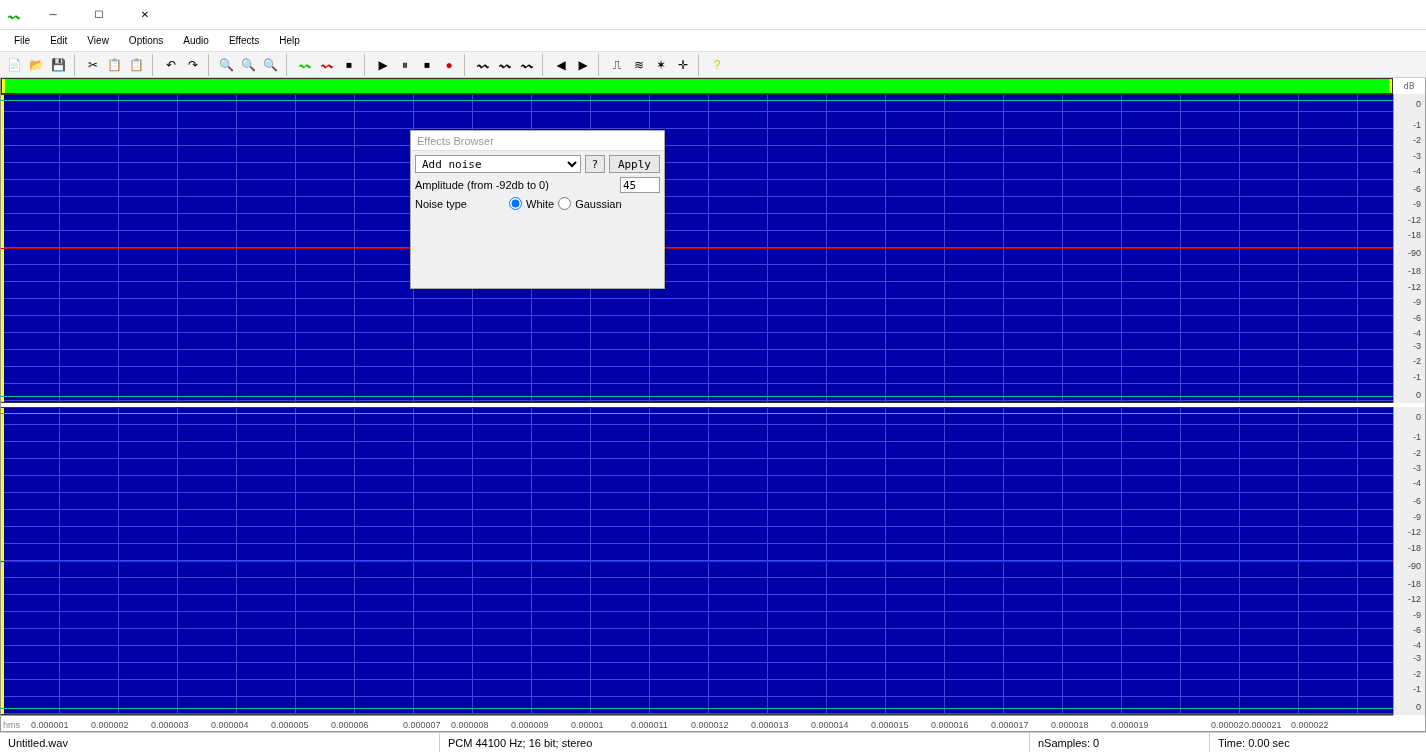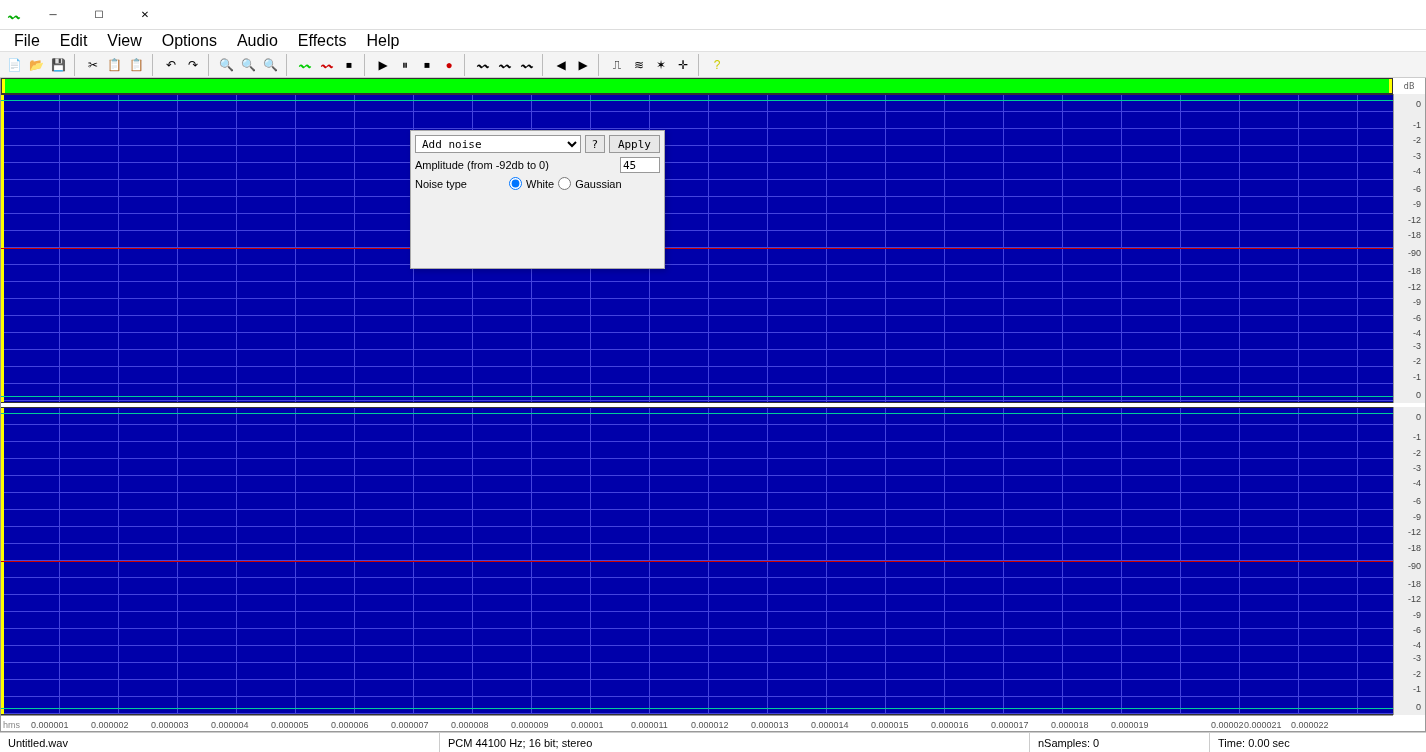--- a/index.html
+++ b/index.html
@@ -4,21 +4,21 @@
 <style>
 * { margin: 0; padding: 0; box-sizing: border-box; font-family: "Segoe UI", Tahoma, sans-serif; }
 body { width: 1426px; height: 752px; background: #fff; overflow: hidden; position: relative; }
 
 .titlebar { height: 30px; display: flex; align-items: center; padding: 0 0 0 8px; border-bottom: 1px solid #ddd; }
 .titlebar .app-icon { width: 16px; height: 16px; margin-right: 6px; font-size: 12px; color: #0a0; font-family: monospace; }
 .titlebar .title { font-size: 12px; color: #333; flex: 1; }
 .win-controls { display: flex; height: 100%; }
 .win-btn { width: 46px; height: 100%; display: flex; align-items: center; justify-content: center; font-size: 10px; }
 
-.menubar { height: 22px; display: flex; align-items: center; padding: 0 4px; font-size: 16px; border-bottom: 1px solid #e0e0e0; }
+.menubar { height: 22px; display: flex; align-items: center; padding: 0 4px; font-size: 10px; border-bottom: 1px solid #e0e0e0; }
 .menu-item { padding: 2px 10px; cursor: default; }
 
 .toolbar { height: 26px; display: flex; align-items: center; padding: 1px 4px; gap: 0; border-bottom: 1px solid #ccc; background: #f4f4f4; }
 .tbtn { width: 22px; height: 22px; display: flex; align-items: center; justify-content: center; border: 1px solid transparent; }
 .tsep { width: 6px; height: 22px; border-left: 1px solid #bbb; margin: 0 2px 0 4px; }
 
 .workspace { position: relative; height: 654px; background: #fff; border: 1px solid #999; border-top: none; }
 .greenbar { height: 16px; background: #00ff00; margin-right: 32px; border: 1px solid #333; position: relative; }
 .greenbar::before, .greenbar::after { content: ''; position: absolute; top: 0; bottom: 0; width: 3px; background: #ffff00; }
 .greenbar::before { left: 0; }
@@ -195,41 +195,42 @@
   </div>
 
   <div class="timeaxis" id="timeaxis">
     <span class="time-label-hms">hms</span>
   <span class="time-tick" style="left: 30px;">0.000001</span>
       <span class="time-tick" style="left: 90px;">0.000002</span>
       <span class="time-tick" style="left: 150px;">0.000003</span>
       <span class="time-tick" style="left: 210px;">0.000004</span>
       <span class="time-tick" style="left: 270px;">0.000005</span>
       <span class="time-tick" style="left: 330px;">0.000006</span>
-      <span class="time-tick" style="left: 390px;">0.000007</span>
+      <span class="time-tick" style="left: 402px;">0.000007</span>
       <span class="time-tick" style="left: 450px;">0.000008</span>
       <span class="time-tick" style="left: 510px;">0.000009</span>
       <span class="time-tick" style="left: 570px;">0.00001</span>
       <span class="time-tick" style="left: 630px;">0.000011</span>
       <span class="time-tick" style="left: 690px;">0.000012</span>
       <span class="time-tick" style="left: 750px;">0.000013</span>
       <span class="time-tick" style="left: 810px;">0.000014</span>
       <span class="time-tick" style="left: 870px;">0.000015</span>
       <span class="time-tick" style="left: 930px;">0.000016</span>
       <span class="time-tick" style="left: 990px;">0.000017</span>
       <span class="time-tick" style="left: 1050px;">0.000018</span>
       <span class="time-tick" style="left: 1110px;">0.000019</span>
       <span class="time-tick" style="left: 1170px; margin-left: 40px;">0.00002</span>
       <span class="time-tick" style="left: 1230px; margin-left: 13px;">0.000021</span>
       <span class="time-tick" style="left: 1290px;">0.000022</span>
     </div>
 
 </div>
 
 <div class="effects-dialog">
+  <div class="effects-title">Effects Browser</div>
   <div class="effects-body">
     <div class="effects-row">
       <select class="effects-select">
         <option>Add noise</option>
       </select>
       <button class="effects-btn q">?</button>
       <button class="effects-btn">Apply</button>
     </div>
     <div class="effects-row">
       <span style="flex:1">Amplitude (from -92db to 0)</span>

